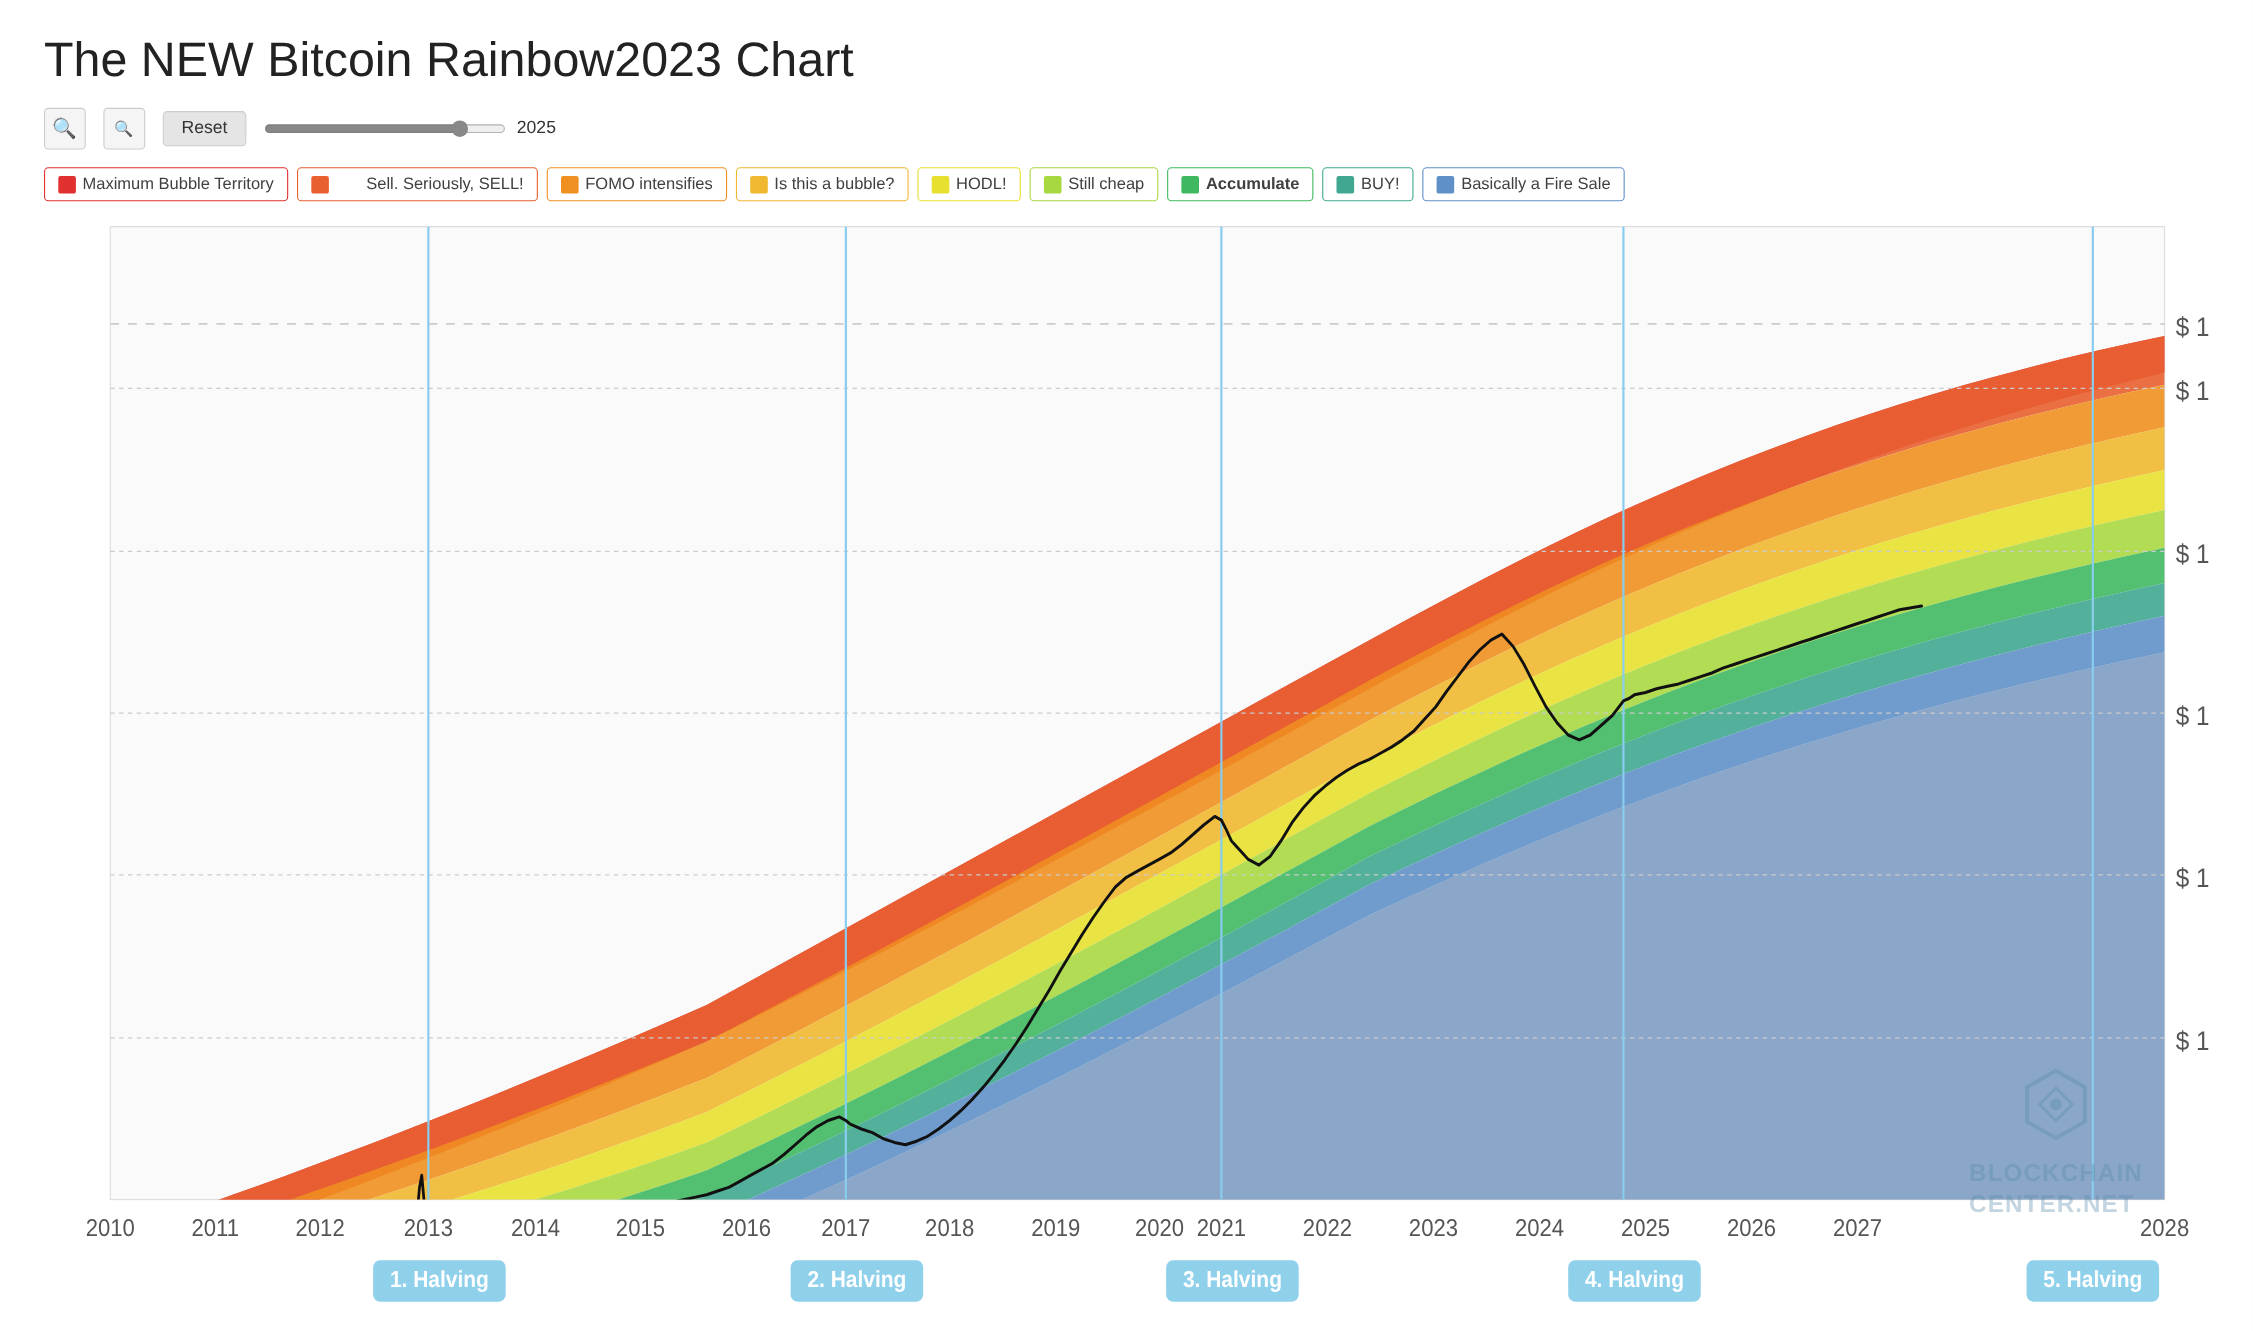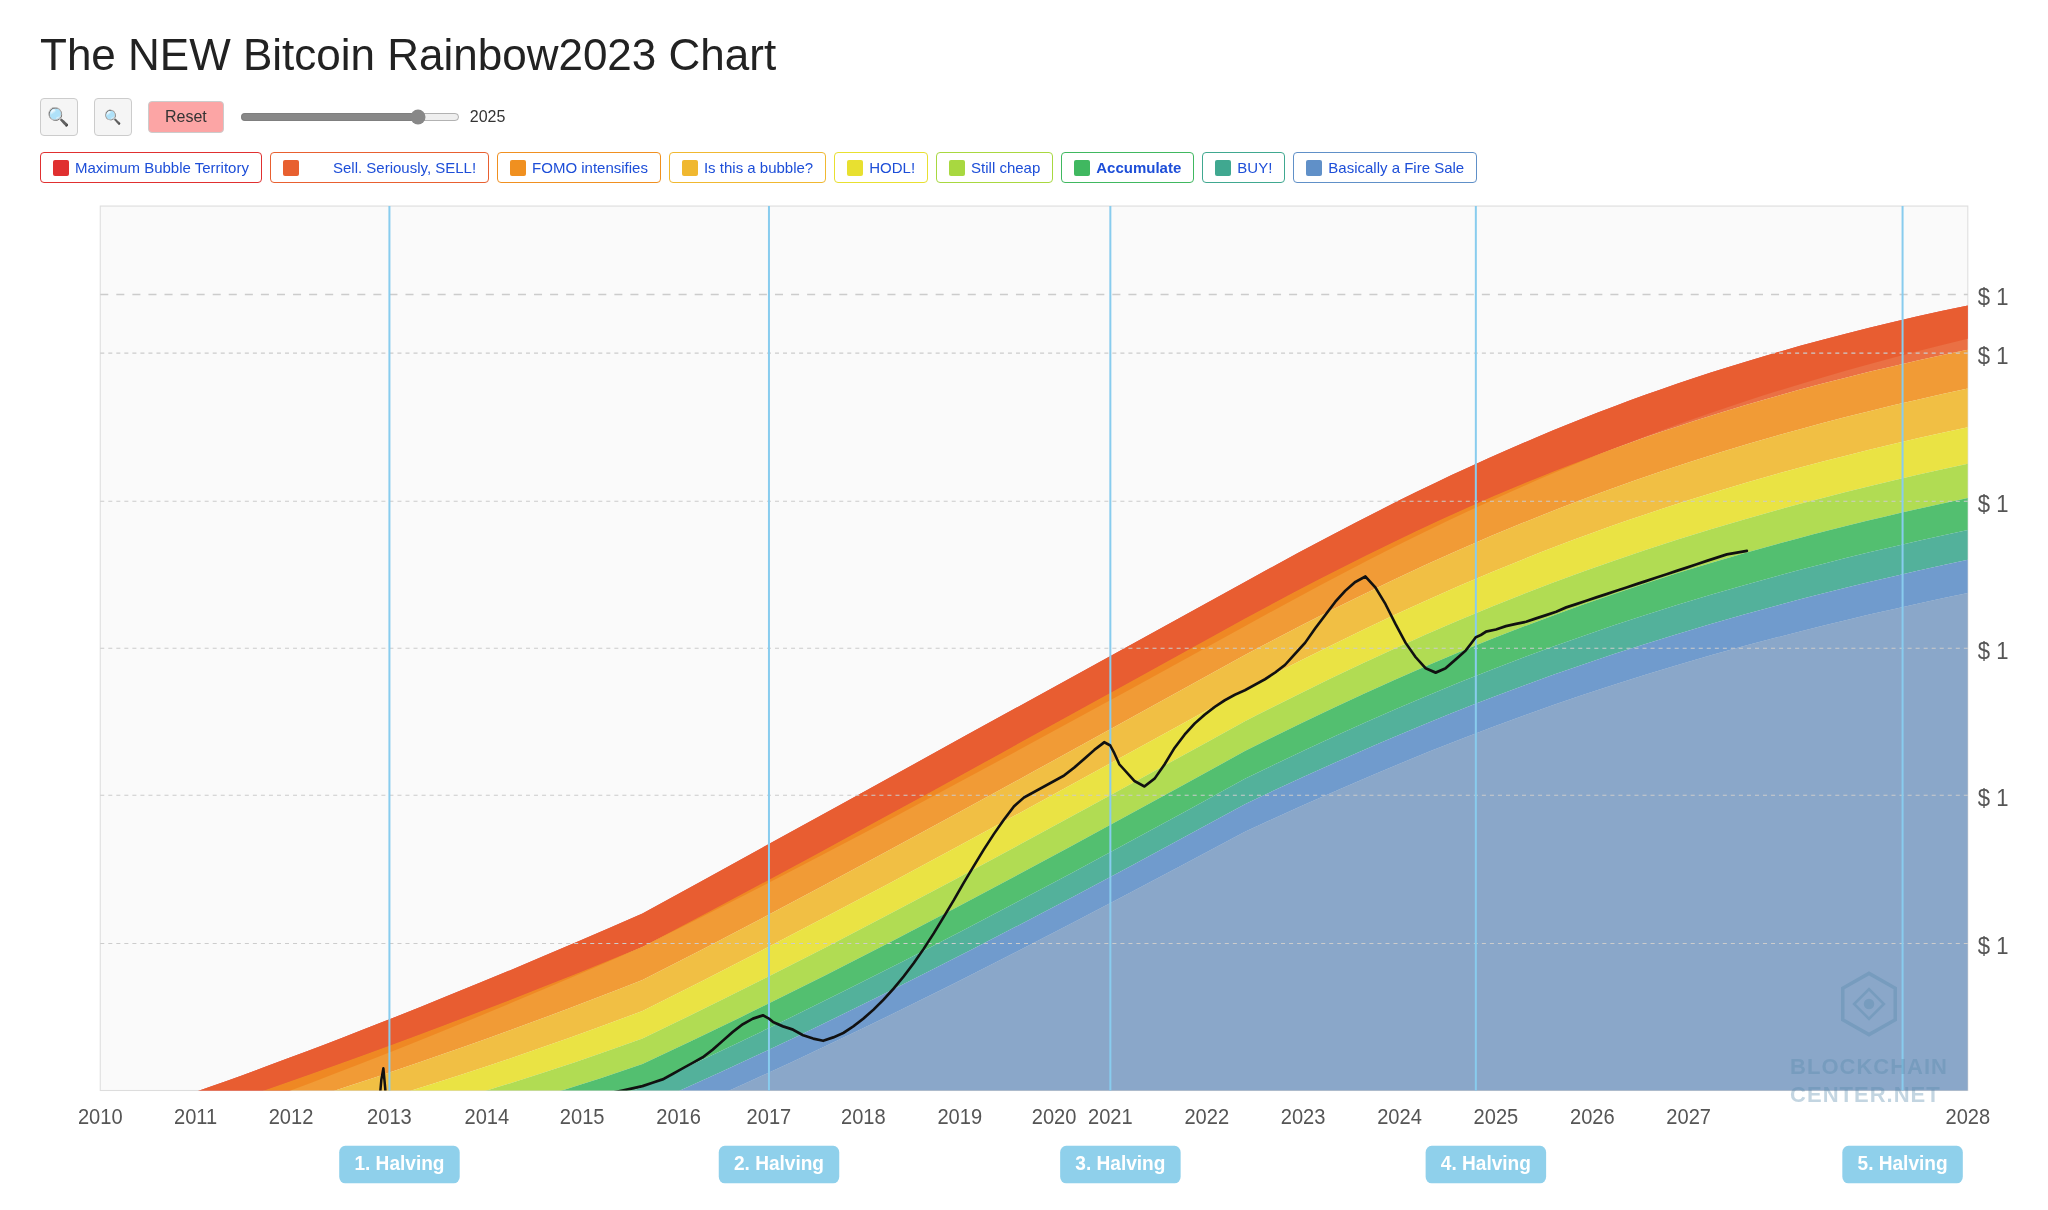--- a/index.html
+++ b/index.html
@@ -37,21 +37,21 @@
       border-radius: 4px;
       cursor: pointer;
       display: flex;
       align-items: center;
       justify-content: center;
       font-size: 18px;
       color: #555;
     }
     .reset-btn {
       border: 1px solid #ccc;
-      background: #fca5a5;
+      background: #e5e5e5;
       border-radius: 4px;
       padding: 6px 16px;
       cursor: pointer;
       font-size: 16px;
       color: #333;
     }
     .slider-container {
       display: flex;
       align-items: center;
       gap: 10px;
@@ -71,21 +71,21 @@
       margin-bottom: 12px;
     }
     .legend-item {
       display: flex;
       align-items: center;
       gap: 6px;
       border: 1.5px solid #ccc;
       border-radius: 4px;
       padding: 6px 12px;
       font-size: 15px;
-      color: #1d4ed8;
+      color: #404040;
     }
     .legend-color {
       width: 16px;
       height: 16px;
       border-radius: 2px;
       flex-shrink: 0;
     }
     .chart-area {
       flex: 1;
       position: relative;

